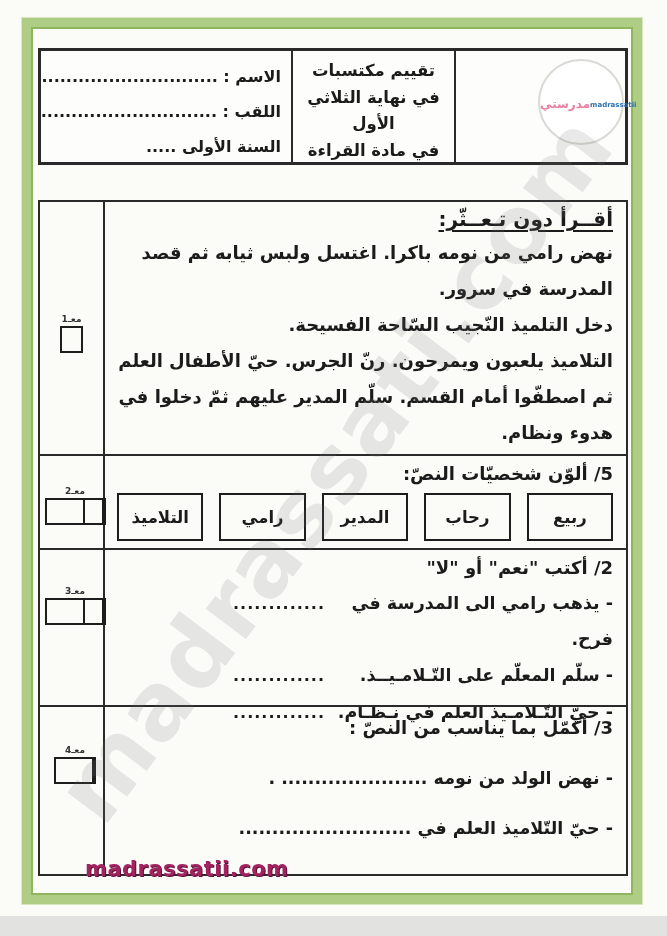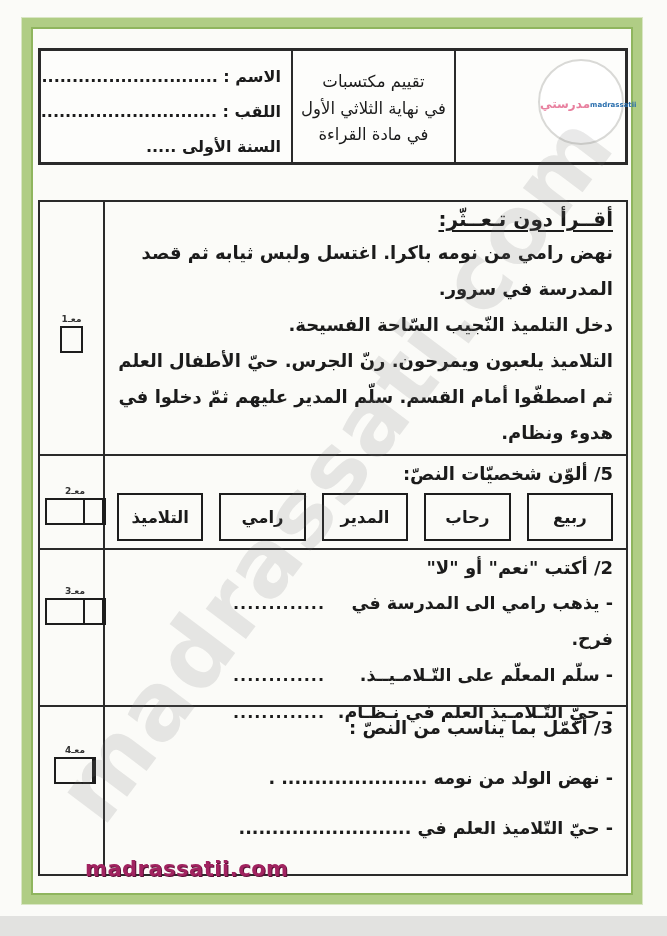--- a/index.html
+++ b/index.html
@@ -40,22 +40,22 @@
   }
   .cell-names {
     direction:rtl; text-align:right;
     padding:8px 10px 0 6px;
     font-weight:bold; font-size:16px; line-height:35px;
     overflow:hidden; white-space:nowrap;
   }
   .cell-title {
     border-right:2.5px solid #2a2a2a; border-left:2.5px solid #2a2a2a;
     direction:rtl; text-align:center;
-    font-weight:normal; font-size:16.5px; line-height:26.5px;
-    padding-top:18px;
+    font-weight:bold; font-size:16.5px; line-height:26.5px;
+    padding-top:7px;
   }
   .cell-logo { position:relative; }
   .logo-circle {
     position:absolute; right:7px; top:8px; width:86px; height:86px;
     border-radius:50%; border:2px solid #d9d9d6; background:#ffffff;
     display:flex; flex-direction:row; align-items:center; justify-content:flex-start;
     padding-top:6px;
   }
   .logo-ar { font-size:12px; font-weight:bold; color:#e8809f; line-height:12px; margin-top:-2px; }
   .logo-en { font-size:7px; font-weight:bold; color:#2a6fae; line-height:9px; }

